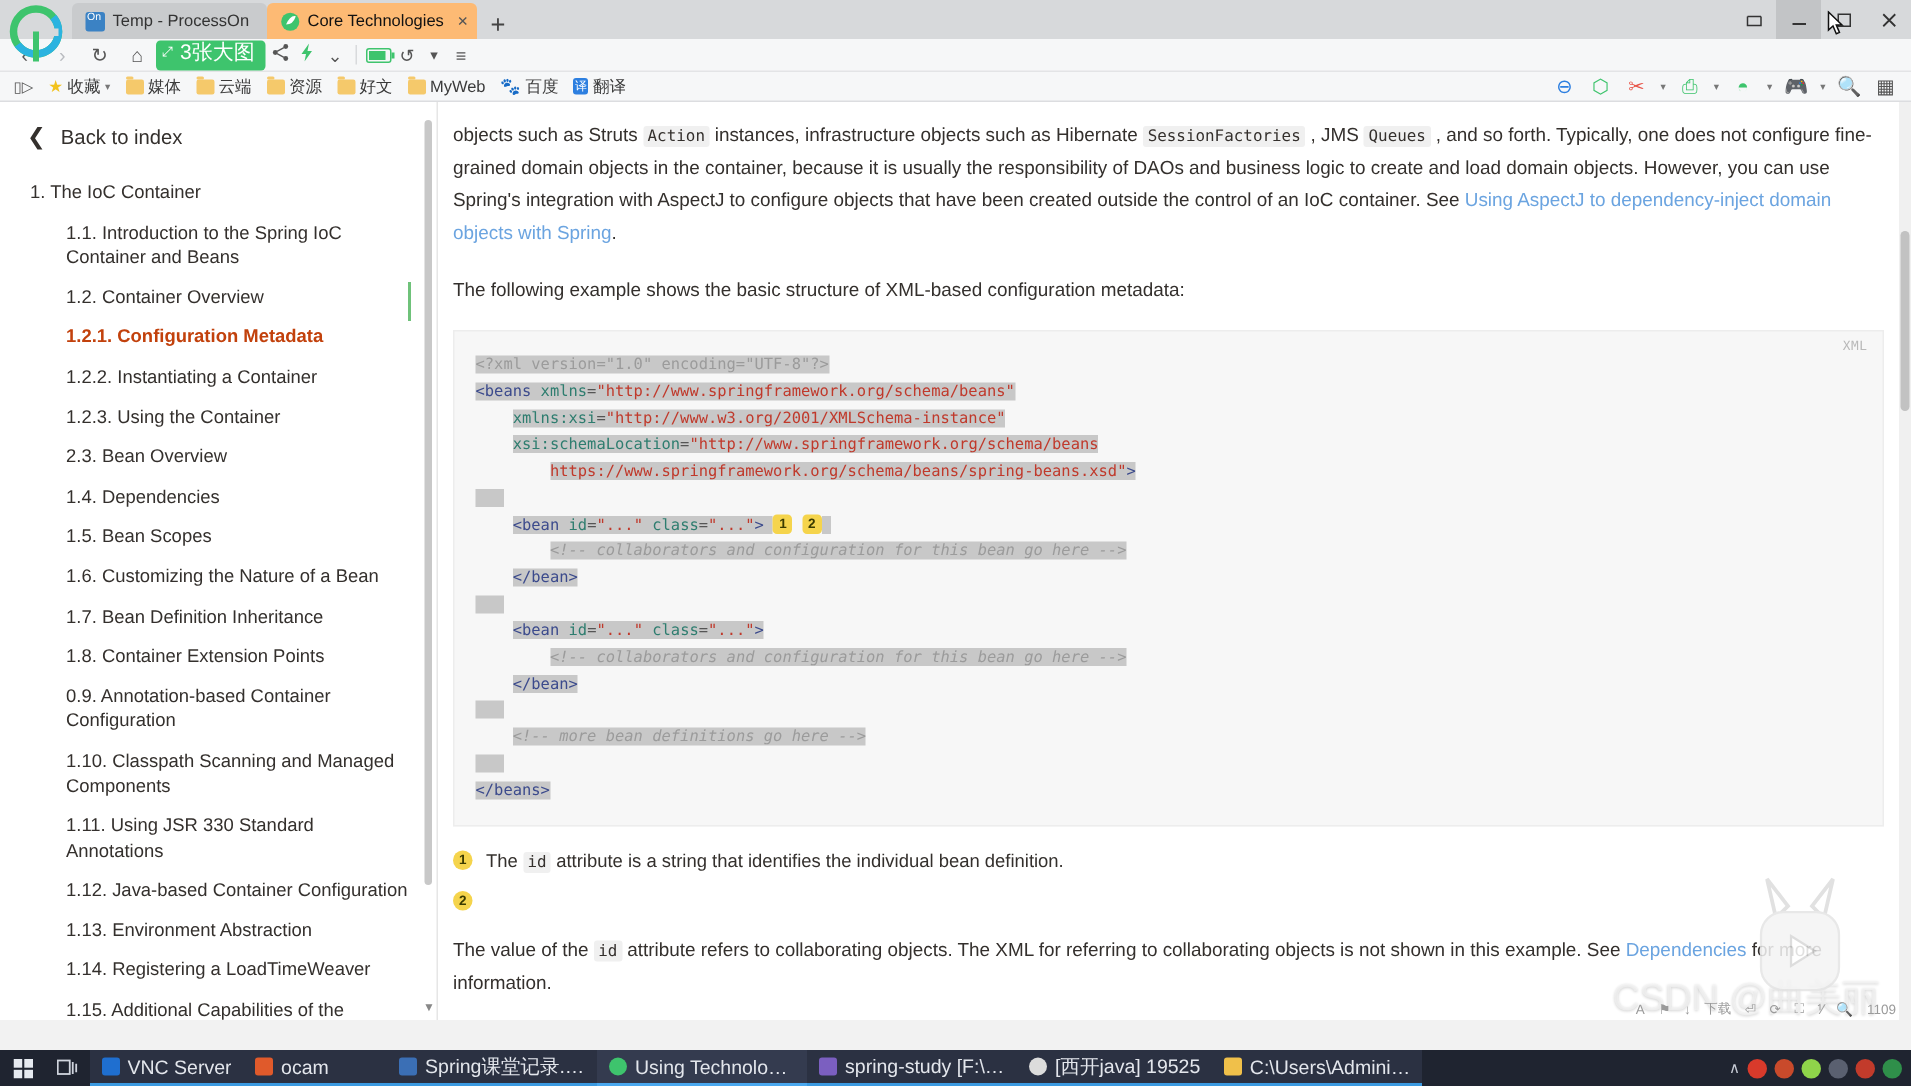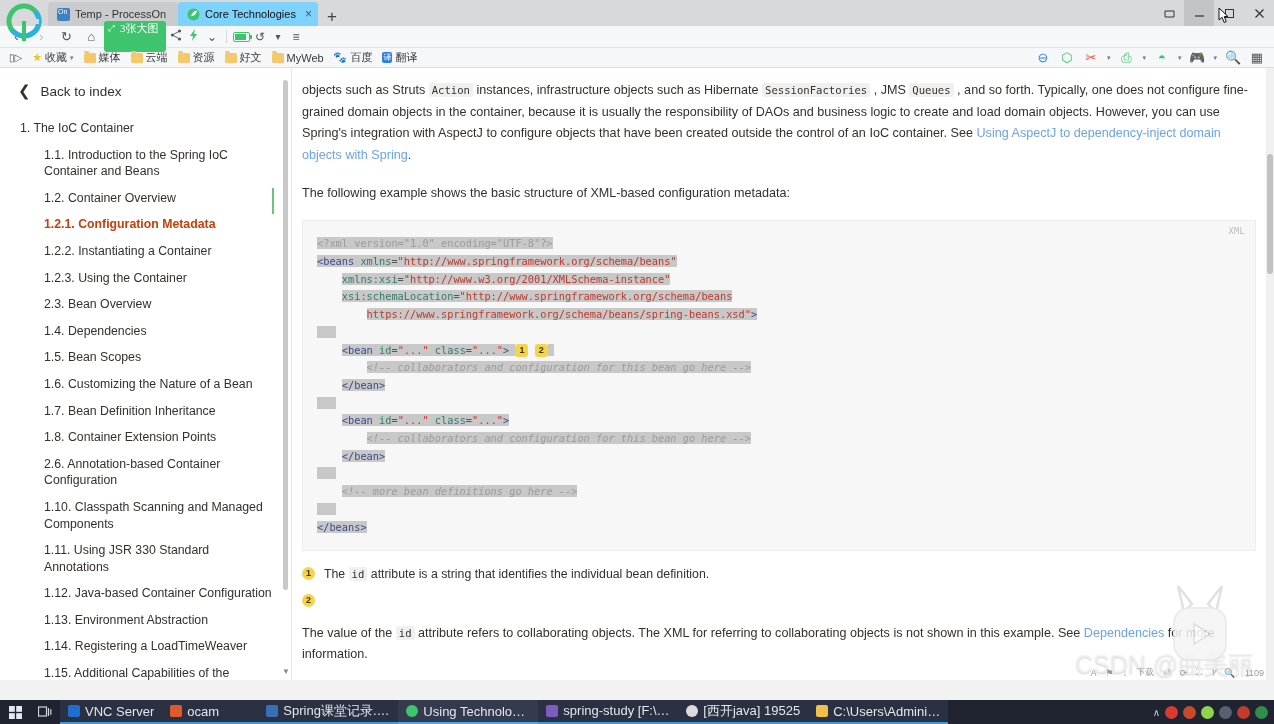--- a/index.html
+++ b/index.html
@@ -21,21 +21,21 @@
   .brand-logo {
     position: absolute; left: 6px; top: 3px; width: 36px; height: 40px; z-index: 30;
   }
   .tab {
     height: 24px; min-width: 130px; max-width: 175px;
     display: flex; align-items: center; gap: 5px;
     padding: 0 6px 0 9px; font-size: 11px; color: #333;
     background: #c9cbcd; border-top-left-radius: 4px; border-top-right-radius: 4px;
     position: relative; white-space: nowrap; overflow: hidden; justify-content: flex-end;
   }
-  .tab.active { background: #7dd3fc; color: #111; }
+  .tab.active { background: #fdba74; color: #111; }
   .tab-fav { width: 13px; height: 13px; flex: 0 0 13px; border-radius: 2px; display:block;}
   .tab-fav.processon { background:#3b82c4; position:relative;}
   .tab-fav.processon::after{content:"On";position:absolute;left:1px;top:0px;font-size:7px;color:#fff;font-family:"Liberation Sans",sans-serif;}
   .tab-title { overflow: hidden; text-overflow: ellipsis; flex: 1 1 auto; }
   .tab-close { font-size: 12px; color: #555; padding-left: 4px; line-height: 1; }
   .newtab { font-size: 17px; color: #444; padding: 0 9px 1px 9px; line-height: 1; }
 
   .win-controls {
     position: absolute; right: 0; top: 0; height: 26px;
     display: flex; align-items: center;
@@ -56,22 +56,22 @@
     padding: 0 6px; font-size: 11.5px; color: #555; margin: 0 3px 0 6px;
     border-left: 1px solid #dcdee0;
   }
   .url-dot { width:8px;height:8px;border-radius:50%;background:#cfe0f2;border:1px solid #a9c6e6;flex:0 0 8px;}
   .lock { color: #35a45a; font-size: 10px; }
   .url-text { white-space: nowrap; overflow: hidden; }
   .url-text b { color: #111; font-weight: bold; }
   .url-text .dim { color: #6a6d70; }
   .nav-right { display: flex; align-items: center; gap: 3px; padding-right: 3px; }
   .pill-green {
-    background: #3ec46d; color: #fff; font-size: 11px; border-radius: 3px;
-    padding: 1px 7px 2px 16px; position: relative; height:31px; line-height:13px;font-family:Liberation Serif, serif;
+    background: #3ec46d; color: #fff; font-size: 14px; border-radius: 3px;
+    padding: 1px 7px 2px 16px; position: relative; height:20px; line-height:13px;
   }
   .pill-green::before{content:"⤢";position:absolute;left:4px;top:1px;font-size:9px;}
   .ico { font-size: 12px; color: #555; width: 15px; text-align: center; }
   .ico.g { color: #3ec46d; }
   .sep { width:1px; height:13px; background:#d8dadc; margin:0 3px; }
   .battery { width: 17px; height: 10px; border: 1.5px solid #3ec46d; border-radius: 2px; position: relative; }
   .battery::after{content:"";position:absolute;right:-3px;top:2px;width:2px;height:4px;background:#3ec46d;}
   .battery i { position:absolute; left:1px; top:1px; bottom:1px; width:11px; background:#3ec46d; display:block;}
 
   
@@ -342,21 +342,21 @@
         <li class="lvl2">1.2. Container Overview</li>
         <li class="lvl2 active">1.2.1. Configuration Metadata</li>
         <li class="lvl2">1.2.2. Instantiating a Container</li>
         <li class="lvl2">1.2.3. Using the Container</li>
         <li class="lvl2">2.3. Bean Overview</li>
         <li class="lvl2">1.4. Dependencies</li>
         <li class="lvl2">1.5. Bean Scopes</li>
         <li class="lvl2">1.6. Customizing the Nature of a Bean</li>
         <li class="lvl2">1.7. Bean Definition Inheritance</li>
         <li class="lvl2">1.8. Container Extension Points</li>
-        <li class="lvl2">2.6. Annotation-based Container Configuration</li>
+        <li class="lvl2">0.9. Annotation-based Container Configuration</li>
         <li class="lvl2">1.10. Classpath Scanning and Managed Components</li>
         <li class="lvl2">1.11. Using JSR 330 Standard Annotations</li>
         <li class="lvl2">1.12. Java-based Container Configuration</li>
         <li class="lvl2">1.13. Environment Abstraction</li>
         <li class="lvl2">1.14. Registering a LoadTimeWeaver</li>
         <li class="lvl2">1.15. Additional Capabilities of the ApplicationContext</li>
 
       </ul>
       <div class="toc-scroll"></div>
       <div class="toc-scroll-btn">▼</div>

